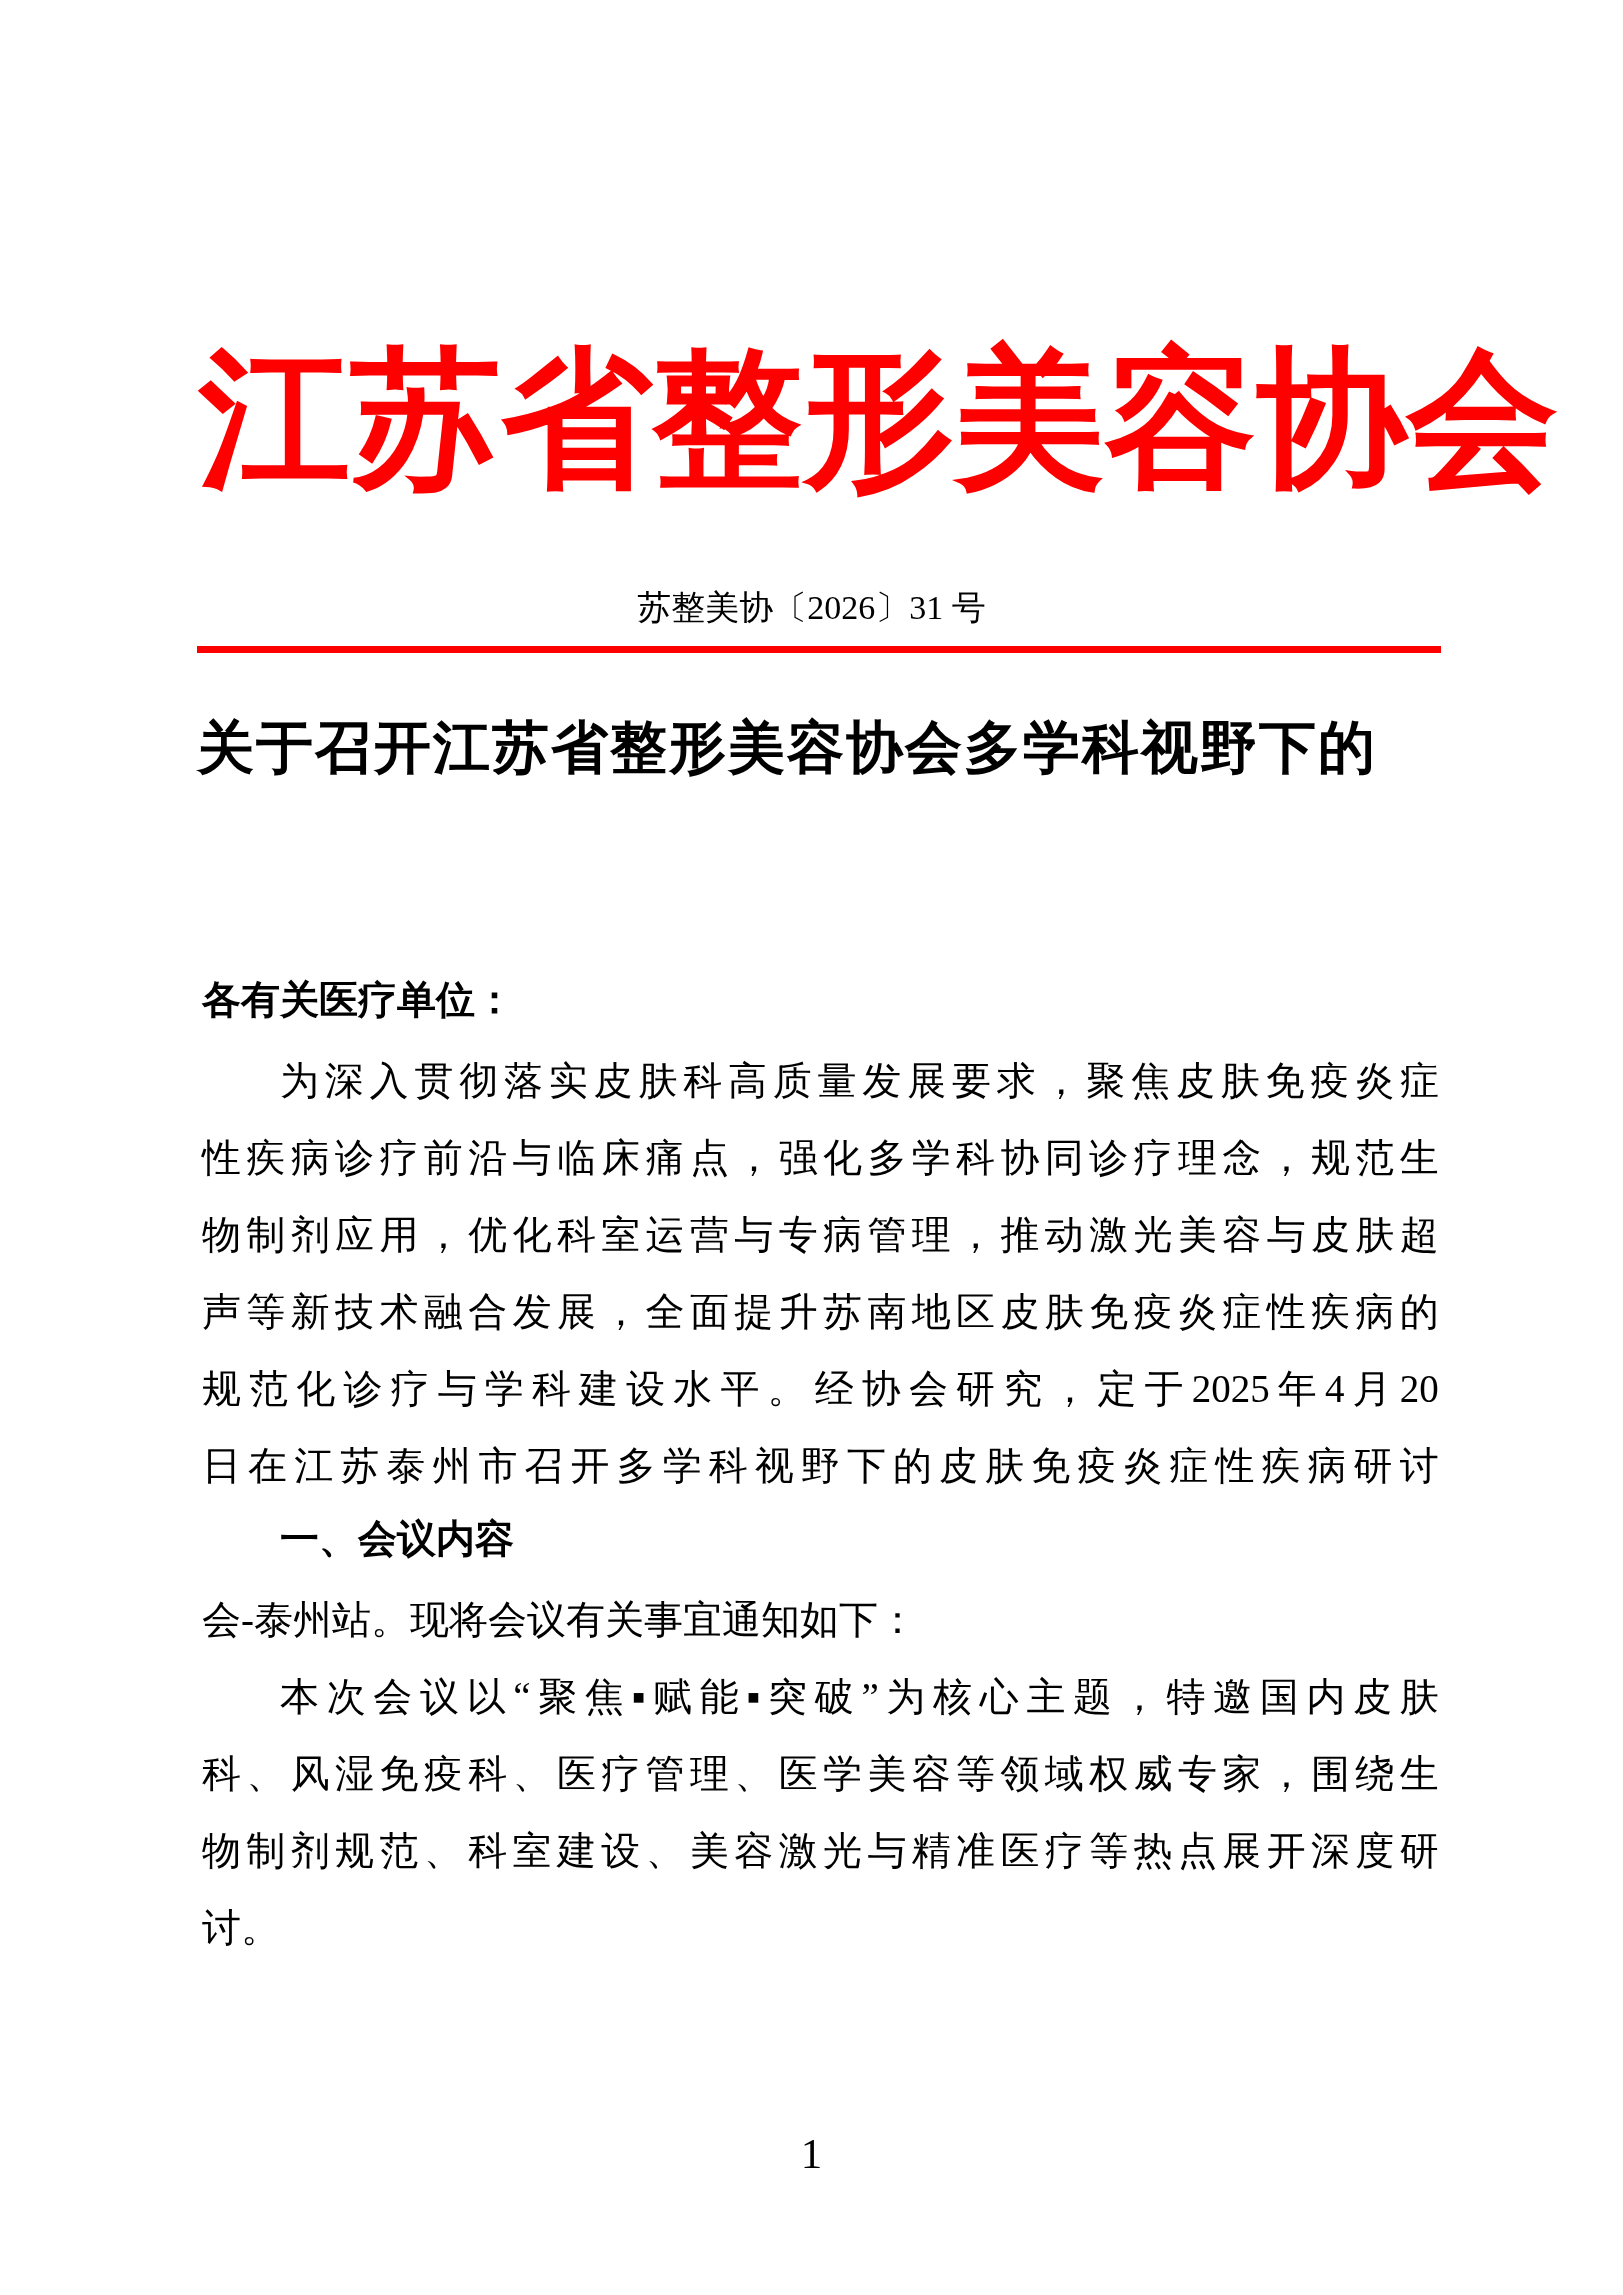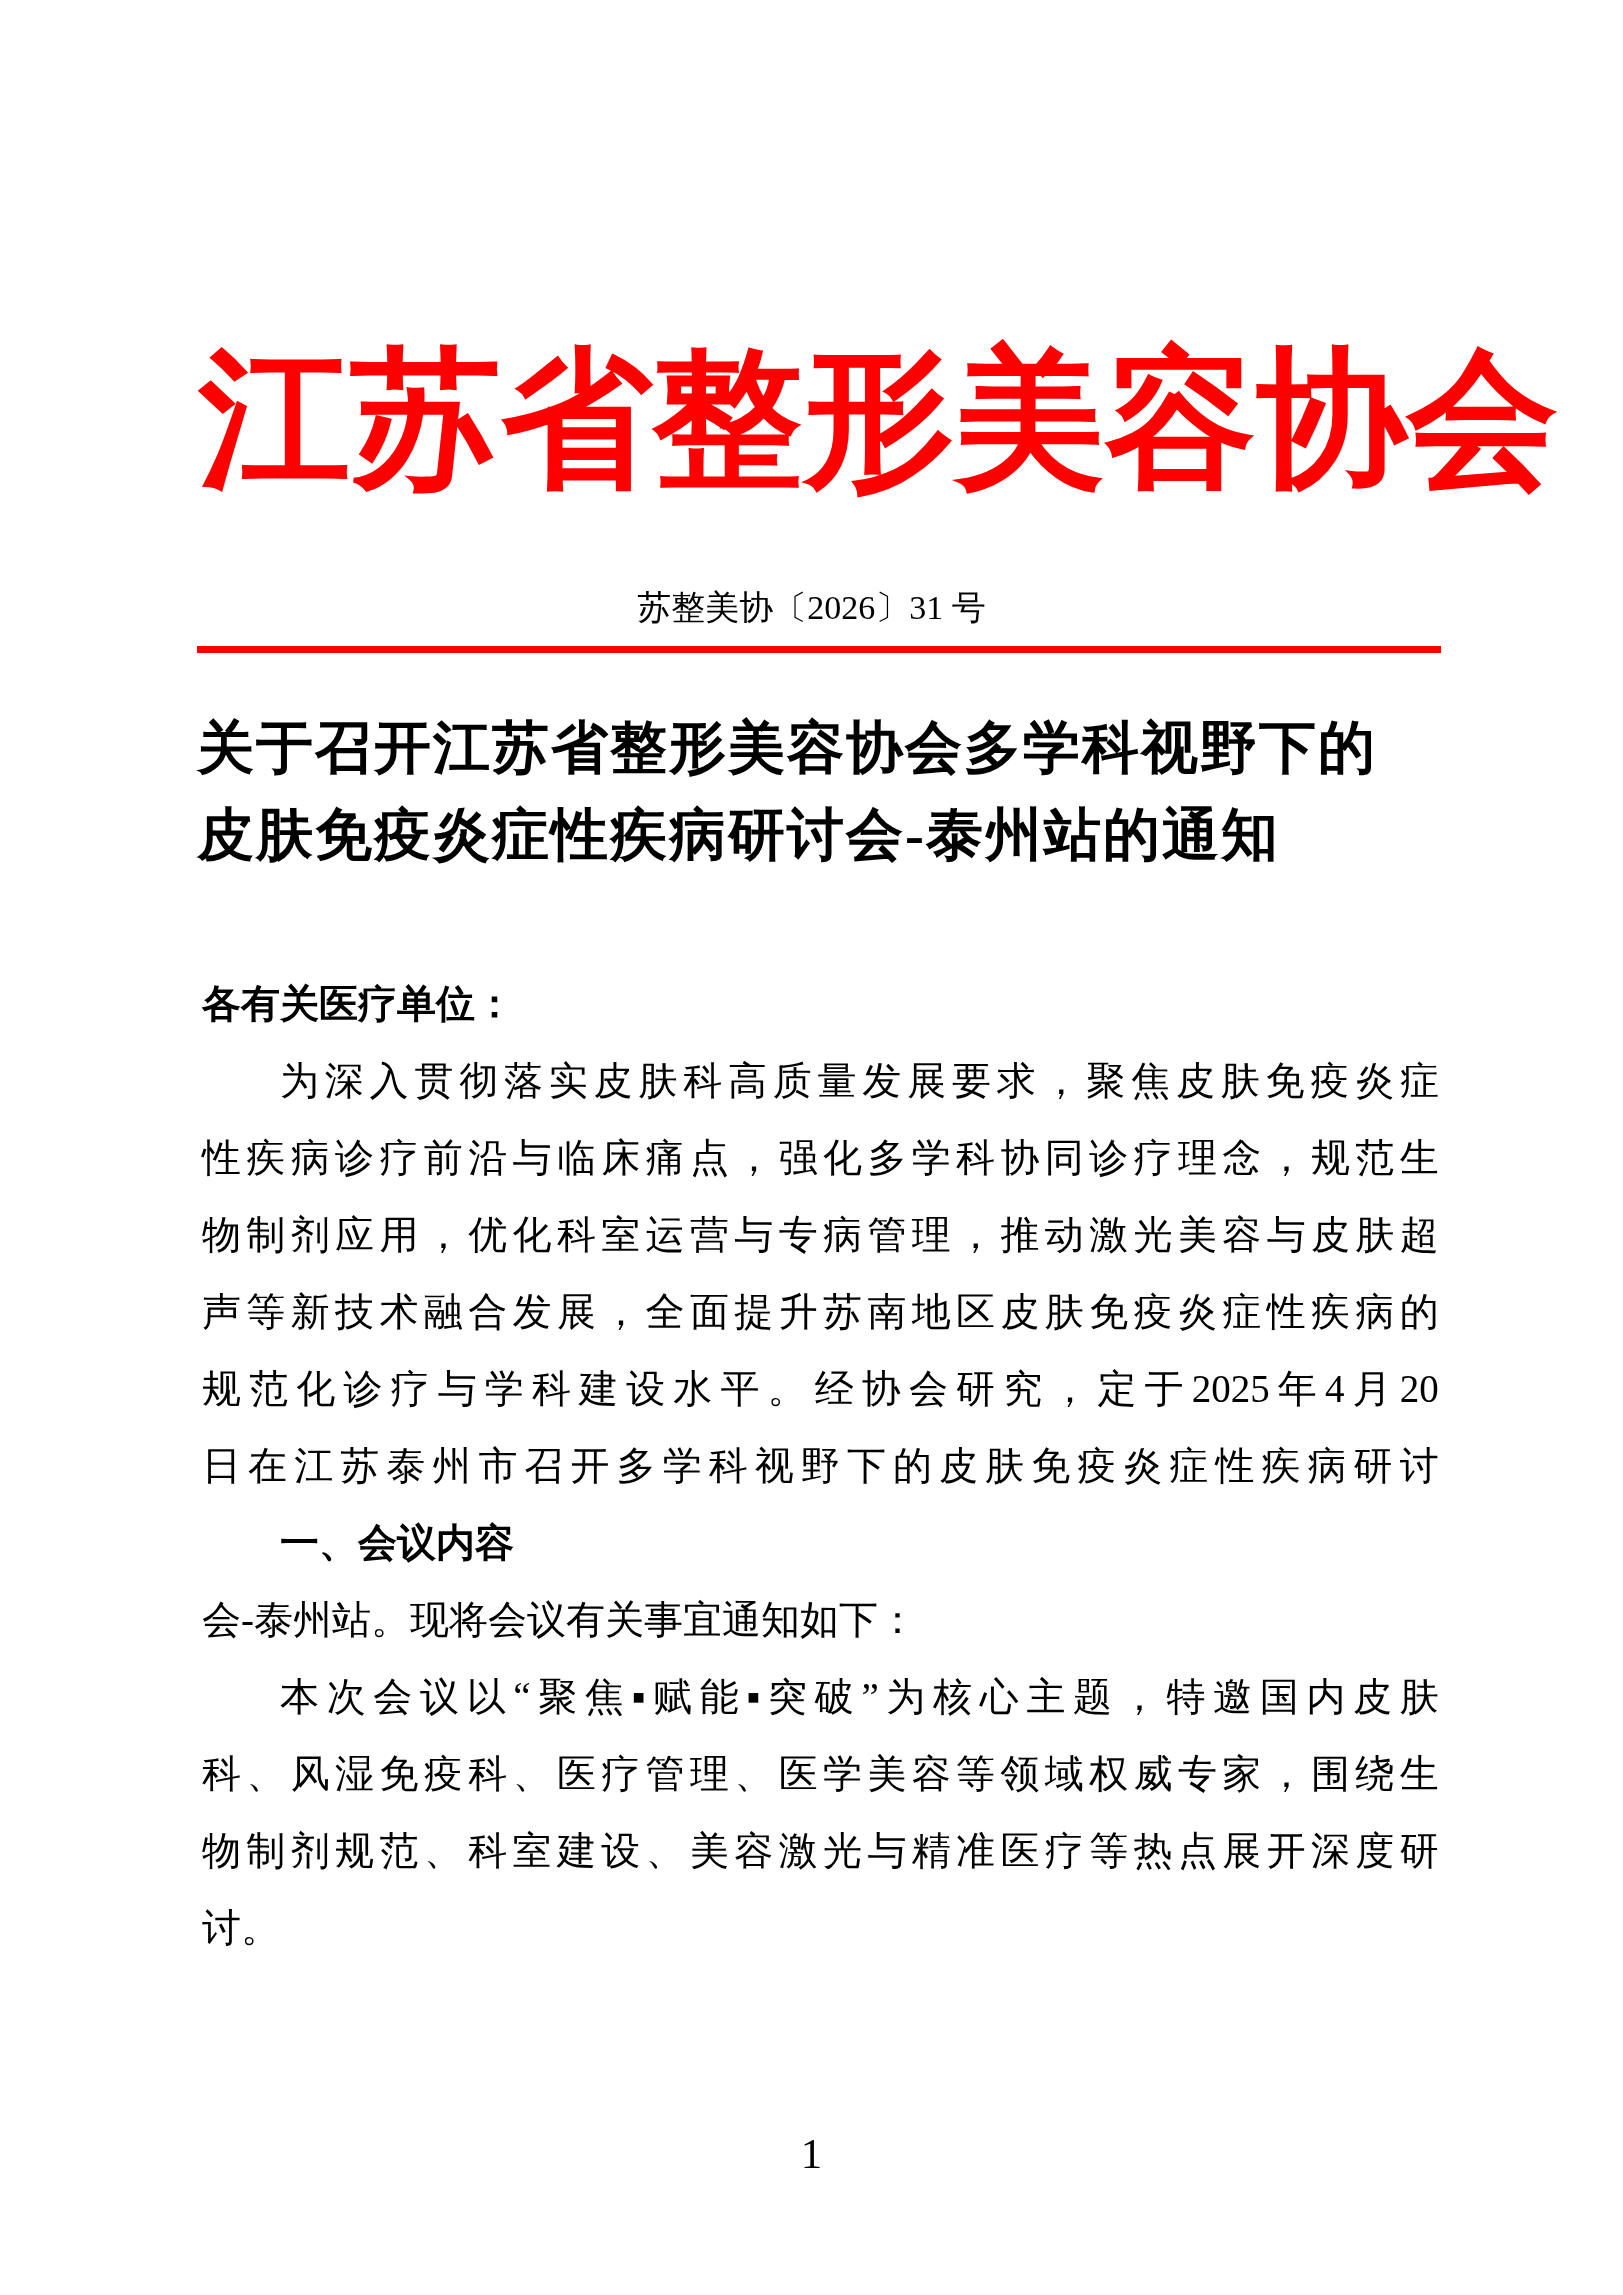--- a/index.html
+++ b/index.html
@@ -78,21 +78,21 @@
     white-space: nowrap;
   }
   .just {
     display: flex;
     justify-content: space-between;
     align-items: baseline;
   }
   .indent { padding-left: 78px; }
   .bold-lead {
     font-weight: bold;
-    font-family: Liberation Serif, serif;
+    font-family: Liberation Mono, monospace;
   }
   
   .page-number {
     position: absolute;
     left: 0;
     top: 2128px;
     width: 100%;
     text-align: center;
     font-size: 43px;
     line-height: 51px;
@@ -115,21 +115,20 @@
       <span>协</span>
       <span>会</span>
     </div>
 
   <div class="doc-number">苏整美协〔2026〕31 号</div>
 
   <div class="red-divider"></div>
 
   <div class="doc-title">
     <div>关于召开江苏省整形美容协会多学科视野下的</div>
-    <div>皮肤免疫炎症性疾病研讨会-泰州站的通知</div>
   </div>
 
   <div class="body-block">
     <div class="line bold-lead">各有关医疗单位：</div>
 
     <div class="line just indent">
         <span>为</span>
         <span>深</span>
         <span>入</span>
         <span>贯</span>

